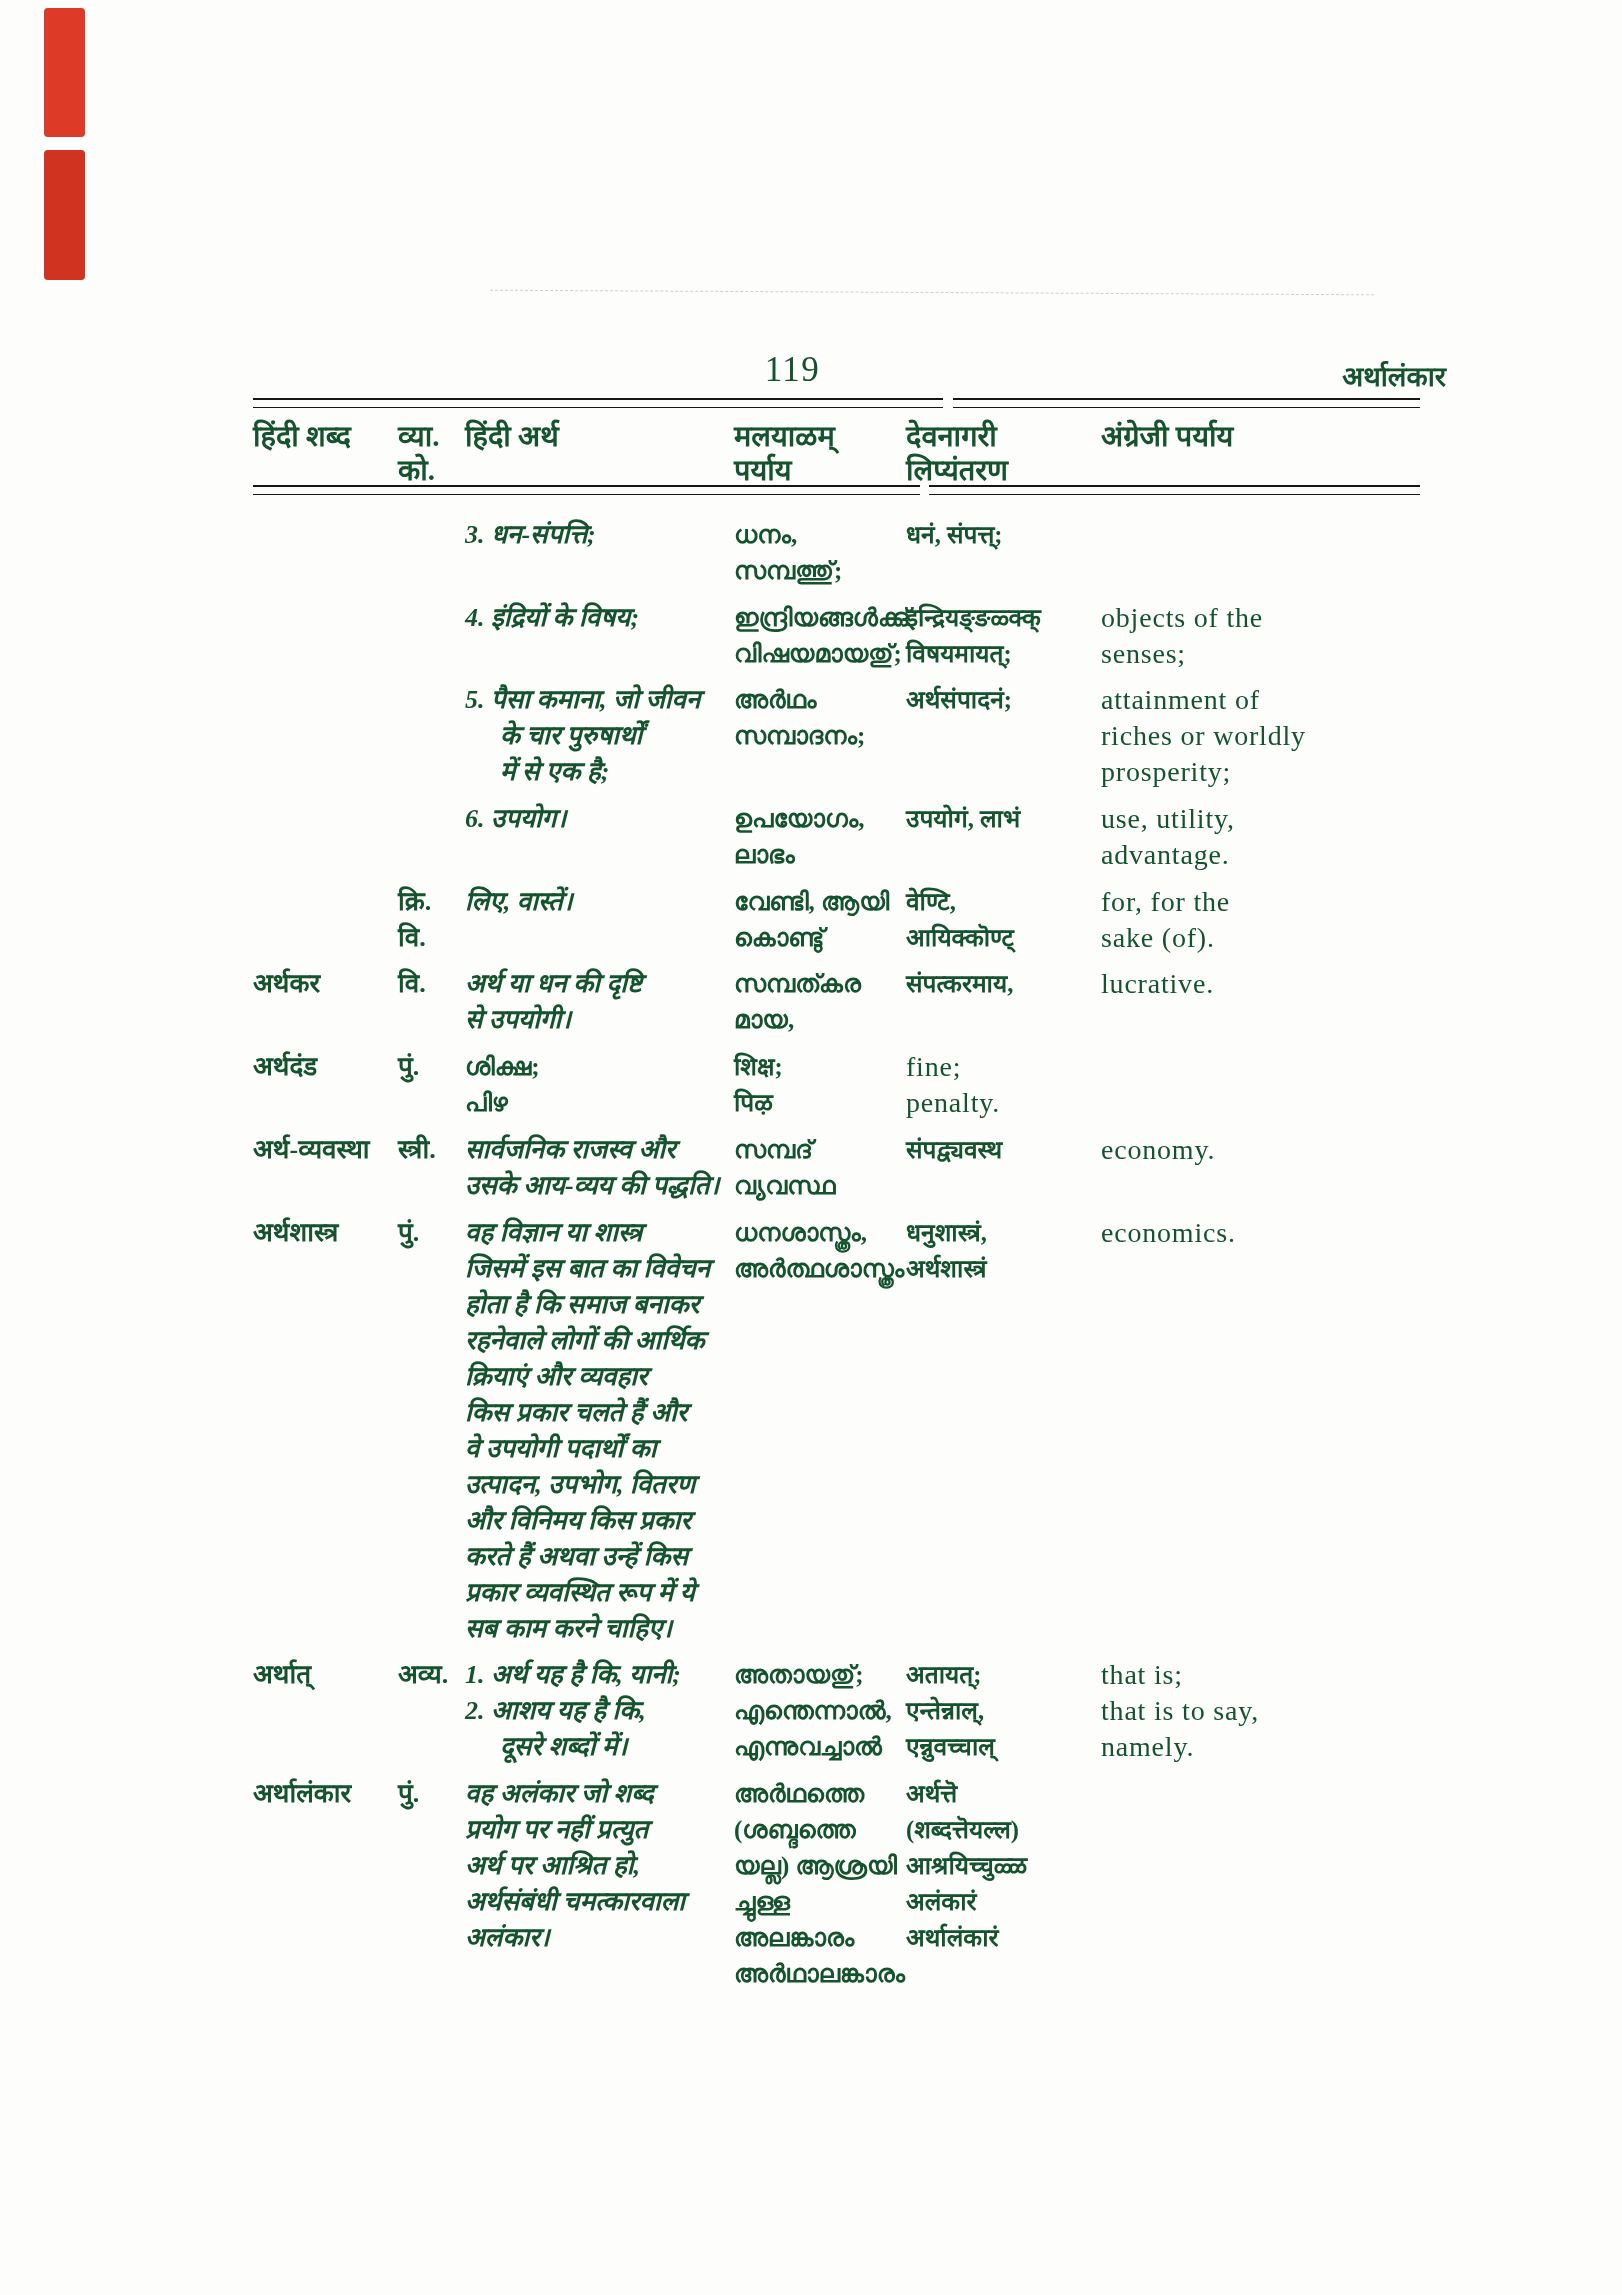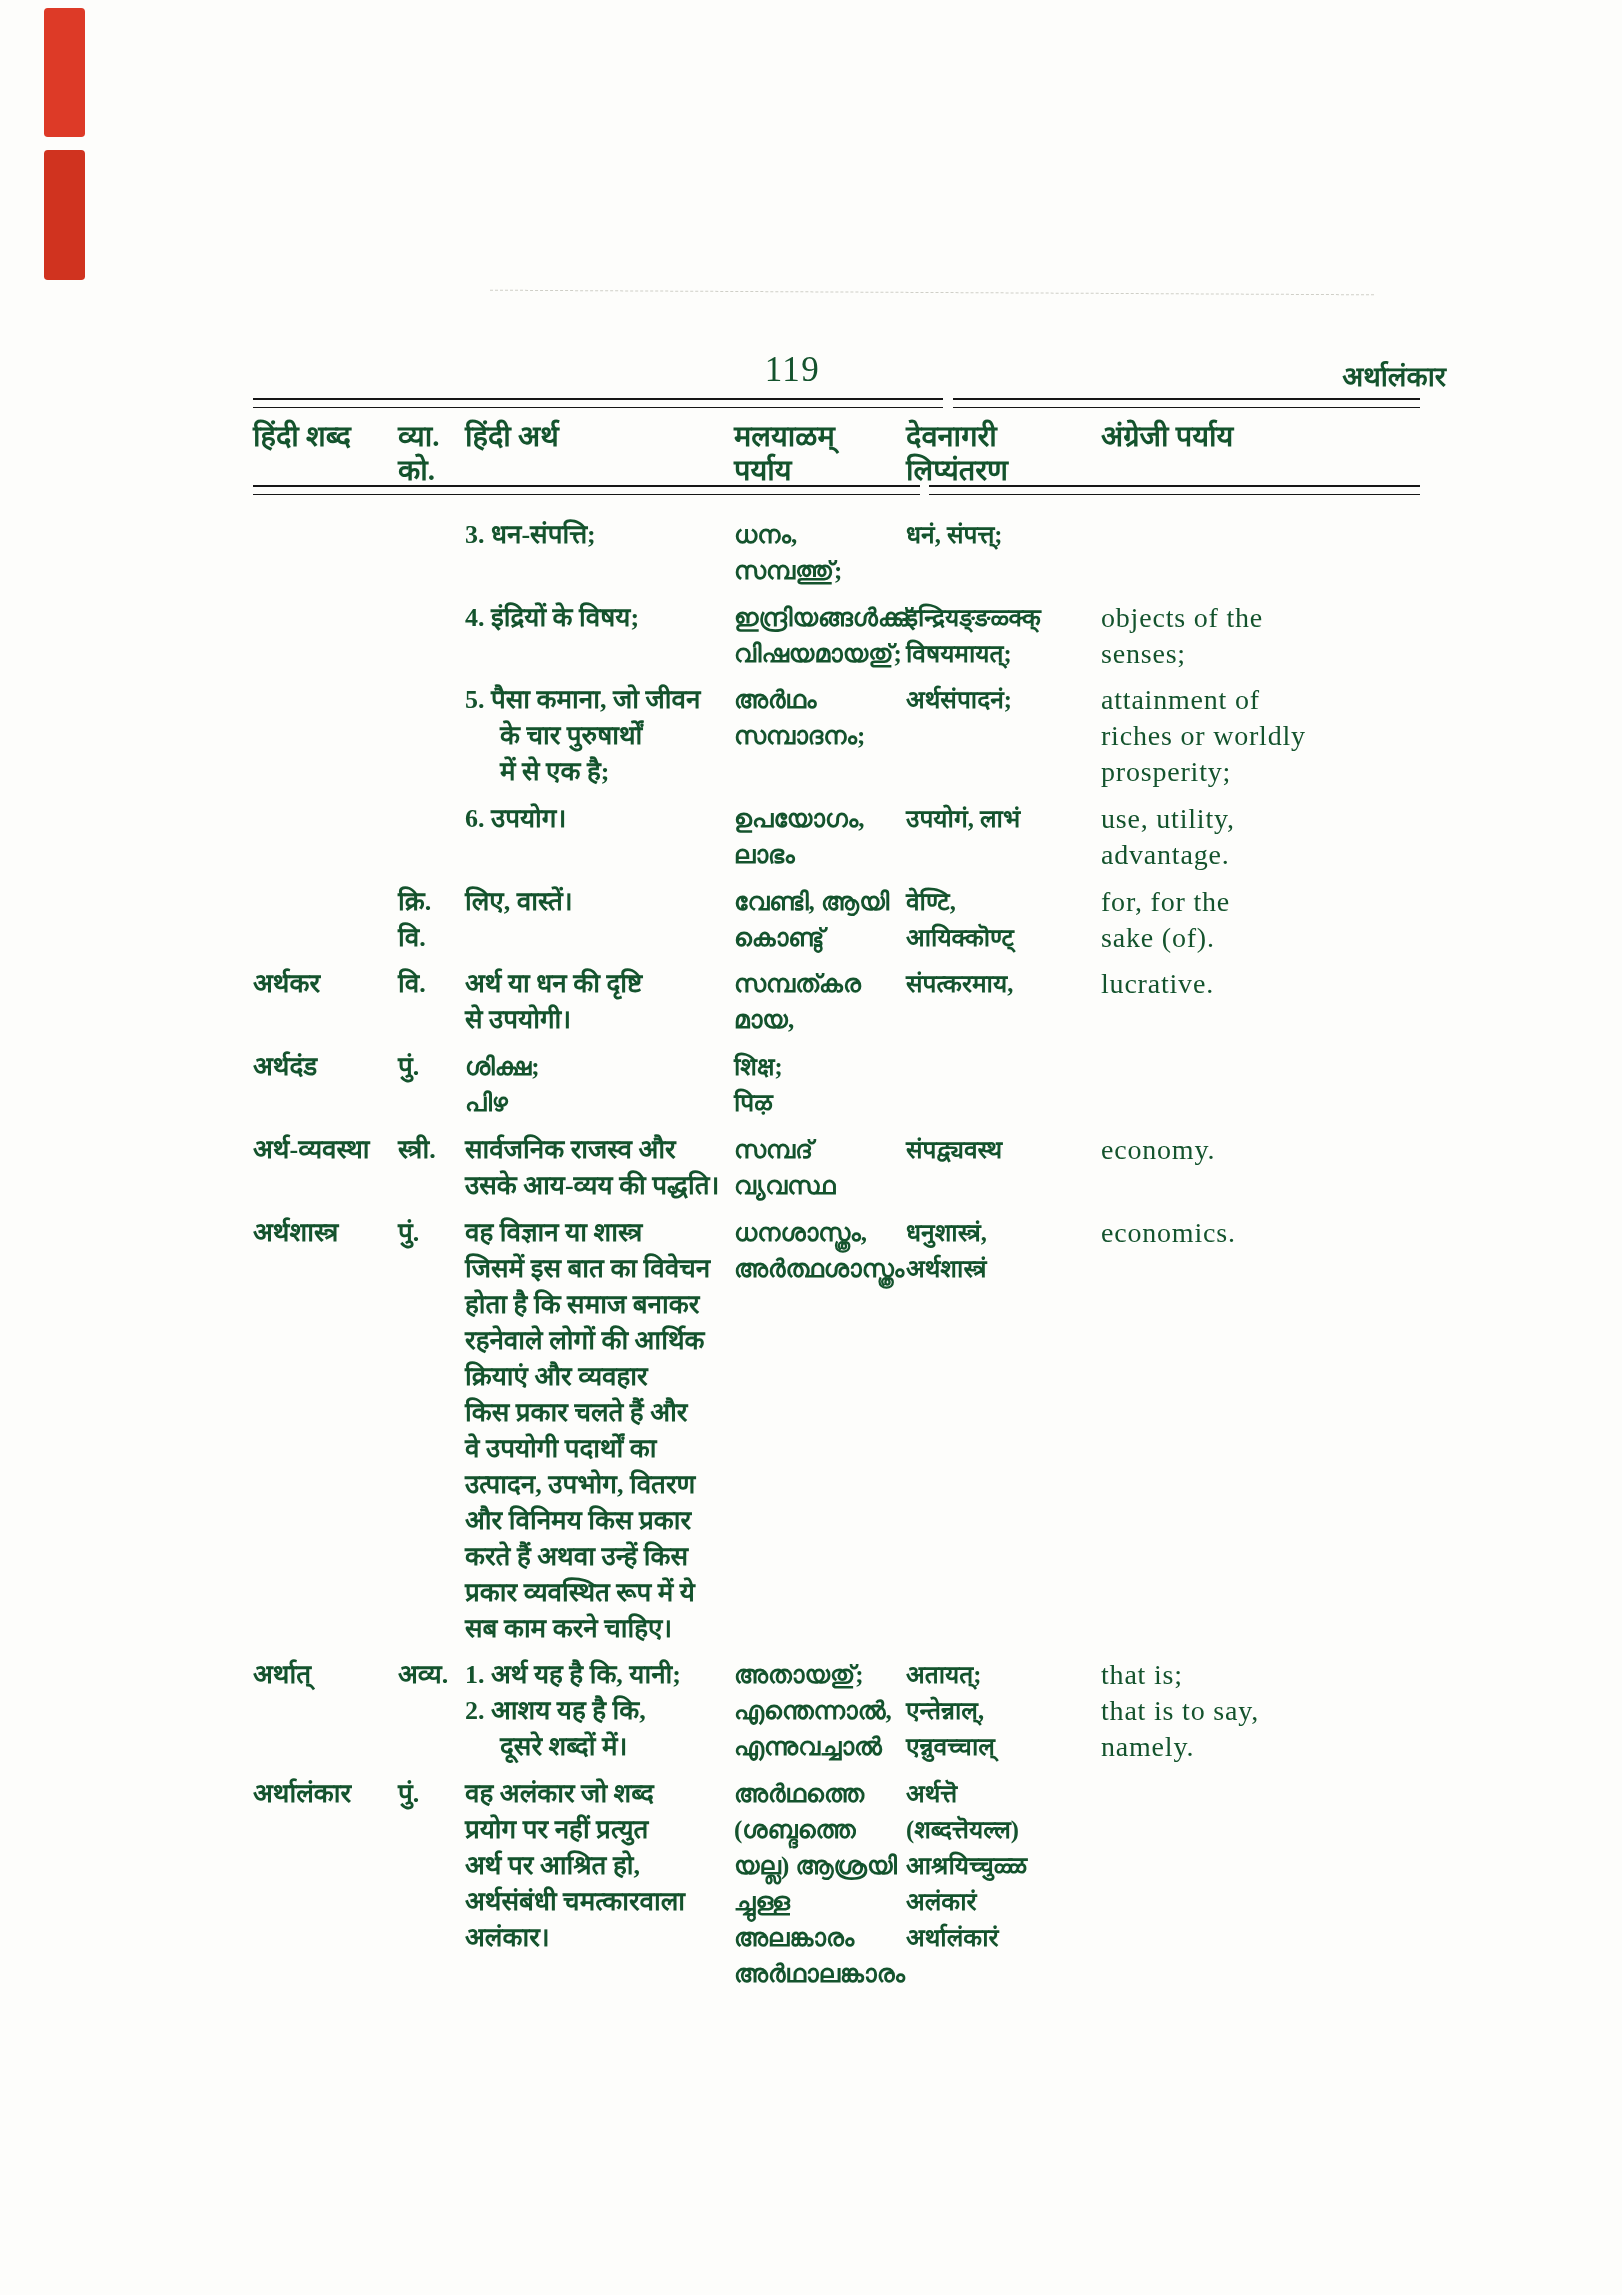--- a/index.html
+++ b/index.html
@@ -44,21 +44,21 @@
   .colheads{
     position:absolute;top:419px;left:253px;width:1194px;
     font-size:29px;font-weight:700;line-height:34px;
   }
   .colheads .line{white-space:nowrap;}
   .entries{position:absolute;top:517px;left:253px;width:1224px;}
   .entry{margin-bottom:10.7px;font-size:26px;line-height:36px;}
   .entry .line{white-space:nowrap;}
   .cell-head{font-weight:700;}
   .cell-gram{font-weight:700;}
-  .cell-meaning{font-weight:700;}
+  .cell-meaning{font-weight:700;font-style:italic;}
   .cell-mal{font-weight:700;font-size:25px;}
   .cell-dev{font-weight:700;font-size:24.5px;}
   .cell-eng{font-weight:400;font-size:28px;letter-spacing:0.8px;}
   .indent{padding-left:35px;}
 </style>
 </head>
 <body>
 
 <div class="page">
 
@@ -224,20 +224,24 @@
         <div class="cell-gram">
           <div class="line">पुं.</div>
         </div>
         <div class="cell-mal">
           <div class="line">ശിക്ഷ;</div>
           <div class="line">പിഴ</div>
         </div>
         <div class="cell-dev">
           <div class="line">शिक्ष;</div>
           <div class="line">पिऴ</div>
+        </div>
+        <div class="cell-eng">
+          <div class="line">fine;</div>
+          <div class="line">penalty.</div>
         </div>
       </div>
       <div class="entry grid">
         <div class="cell-head">
           <div class="line">अर्थ-व्यवस्था</div>
         </div>
         <div class="cell-gram">
           <div class="line">स्त्री.</div>
         </div>
         <div class="cell-meaning">

